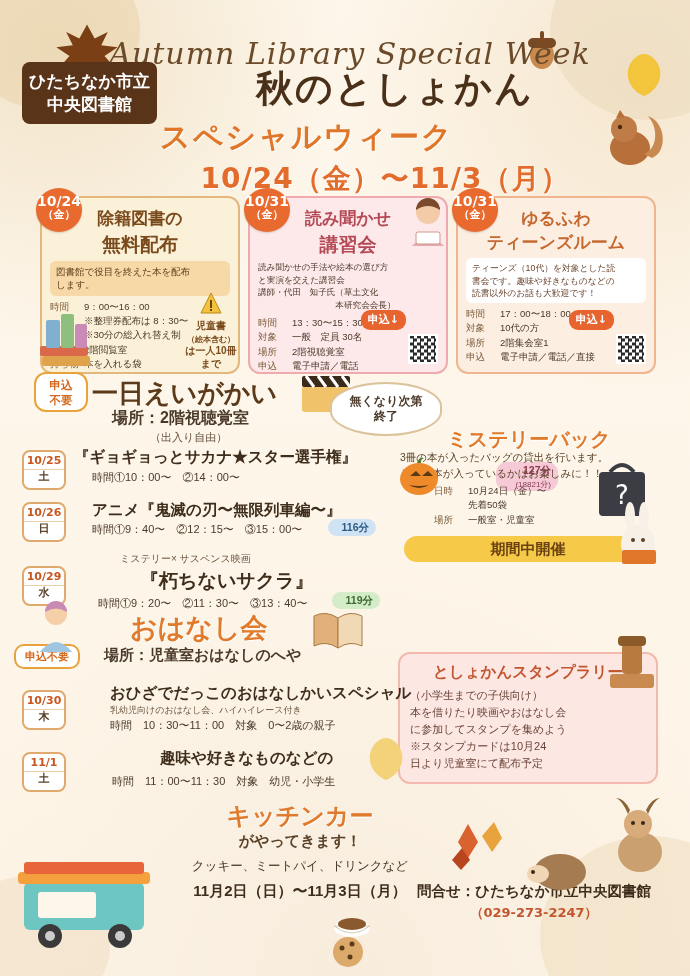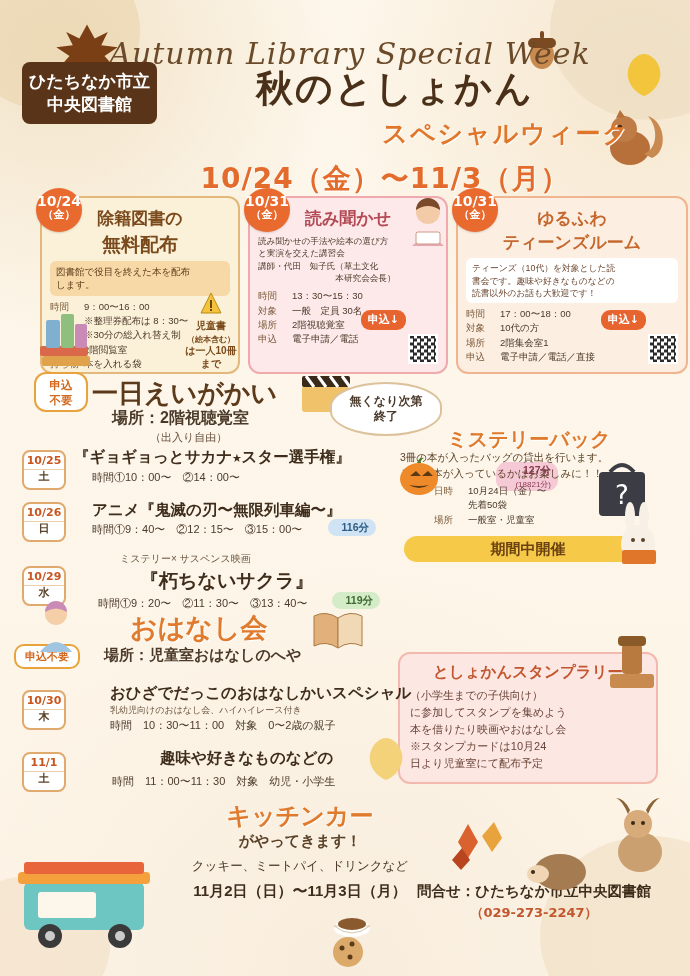--- a/index.html
+++ b/index.html
@@ -46,21 +46,21 @@
     font-family:"DejaVu Sans", sans-serif;
   }
   .title-1 {
     position:absolute; top:64px; left:160px; width:470px;
     text-align:center; font-size:37px; font-weight:bold;
     color:#4a3018; letter-spacing:2px;
     font-family:"DejaVu Sans", sans-serif;
   }
   .title-2 {
     position:absolute; top:117px; left:160px; width:470px;
-    text-align:right; font-size:25px; font-weight:bold;
+    text-align:left; font-size:30px; font-weight:bold;
     color:#e0762a; letter-spacing:2px;
     font-family:Liberation Serif, serif;
     text-shadow: 1px 1px 0 #fff;
   }
   .title-date {
     position:absolute; top:160px; left:150px; width:470px;
     text-align:center; font-size:28px; font-weight:bold;
     color:#e36b2c; letter-spacing:1px;
     font-family:"DejaVu Sans", sans-serif;
     text-shadow: 1px 1px 0 #fff;
@@ -81,21 +81,21 @@
     position:absolute; border-radius:12px; border:2px solid;
     padding:6px 8px; font-size:10.5px; line-height:1.45;
   }
   .card h3 {
     margin:2px 0 4px; text-align:center; font-size:17px; font-weight:bold;
     font-family:"DejaVu Sans", sans-serif;
   }
   .card .sub { text-align:center; font-size:16px; font-weight:bold; margin-bottom:3px;}
   .c1 { left:40px; top:196px; width:200px; height:178px; background:#fbf0d8; border-color:#e4b77a; }
   .c2 { left:248px; top:196px; width:200px; height:178px; background:#fde9ea; border-color:#f0a9ad; }
-  .c3 { left:456px; top:196px; width:232px; height:178px; background:#fdeee2; border-color:#f0b58e; }
+  .c3 { left:456px; top:196px; width:200px; height:178px; background:#fdeee2; border-color:#f0b58e; }
   .c1 h3 { color:#7a4a1c; }
   .c2 h3 { color:#b34a55; }
   .c3 h3 { color:#c4682e; }
 
   .innerbox {
     background:#fff; border-radius:6px; padding:4px 6px; font-size:9.5px;
     line-height:1.4; margin-bottom:4px;
   }
   .c1 .innerbox { background:#f7d9a8; color:#5c3a18; }
   .c3 .innerbox { background:#fff; color:#6b4630; }
@@ -130,21 +130,21 @@
   .movie-free {
     position:absolute; left:150px; top:430px; font-size:11px; color:#6a5340;
   }
   .daytag {
     position:absolute; width:44px; height:40px; background:#fff;
     border:2px solid #e0a96d; border-radius:8px; text-align:center;
     font-size:11px; font-weight:bold; color:#c8561f; line-height:1.1; padding-top:3px;
     font-family:"DejaVu Sans", sans-serif;
   }
   .daytag b { display:block; font-size:11px; color:#5a4228; font-weight:bold; border-top:1px solid #eccfa8; margin-top:2px; padding-top:1px;}
-  .film-name { position:absolute; font-size:15.5px; font-weight:bold; color:#3f2d1c; font-family:Liberation Mono, monospace;}
+  .film-name { position:absolute; font-size:15.5px; font-weight:bold; color:#3f2d1c; font-family:Liberation Serif, serif;}
   .film-time { position:absolute; font-size:11px; color:#4b3a2a; }
   .pill {
     position:absolute; background:#f6c9d6; color:#8a3a4e; border-radius:11px;
     font-size:10.5px; font-weight:bold; padding:2px 7px; text-align:right; line-height:1.2;
   }
   .pill.blue { background:#cfe3f5; color:#2f5c86; }
   .pill.green{ background:#d5ecc9; color:#3f6b32; }
   .small-note { position:absolute; font-size:10px; color:#6b5640; }
 
   
@@ -307,20 +307,21 @@
       <rect x="39" y="24" width="12" height="24" rx="2" fill="#c98ab5"></rect>
     </svg>
   </div>
 
   <div class="datebadge" style="left:244px;top:188px;">
     <span>10/31</span>
     <small>（金）</small>
   </div>
   <div class="card c2">
     <h3>読み聞かせ</h3>
+    <div class="sub" style="color:#b34a55;font-size:19px;margin-top:-4px;">講習会</div>
     <div style="font-size:8.6px;line-height:1.45;white-space:pre-line;margin:2px 0 5px;">読み聞かせの手法や絵本の選び方
 と実演を交えた講習会
 講師・代田　知子氏（草土文化
 　　　　　　　　　本研究会会長）</div>
     <div class="kv">
         <div class="k">時間</div>
         <div class="v">13：30〜15：30</div>
       </div>
     <div class="kv">
         <div class="k">対象</div>
@@ -470,22 +471,22 @@
       <ellipse cx="32" cy="16" rx="5" ry="14" fill="#f6f0e6"></ellipse>
       <circle cx="21" cy="40" r="2" fill="#5a4228"></circle>
         <circle cx="31" cy="40" r="2" fill="#5a4228"></circle>
       <rect x="10" y="50" width="34" height="14" rx="2" fill="#e0762a"></rect>
     </svg>
   </div>
 
   <div class="stamp-box">
     <h4>としょかんスタンプラリー</h4>
     <div>（小学生までの子供向け）</div>
+    <div>本を借りたり映画やおはなし会</div>
     <div>に参加してスタンプを集めよう</div>
-    <div>本を借りたり映画やおはなし会</div>
     <div>※スタンプカードは10月24</div>
     <div>日より児童室にて配布予定</div>
   </div>
   <div style="position:absolute;left:600px;top:630px;">
     <svg width="64" height="66" viewBox="0 0 64 66">
       <rect x="10" y="44" width="44" height="14" rx="3" fill="#c88a4e"></rect>
       <rect x="22" y="14" width="20" height="30" rx="4" fill="#b87a3e"></rect>
       <rect x="18" y="6" width="28" height="10" rx="4" fill="#8a5a28"></rect>
     </svg>
   </div>

